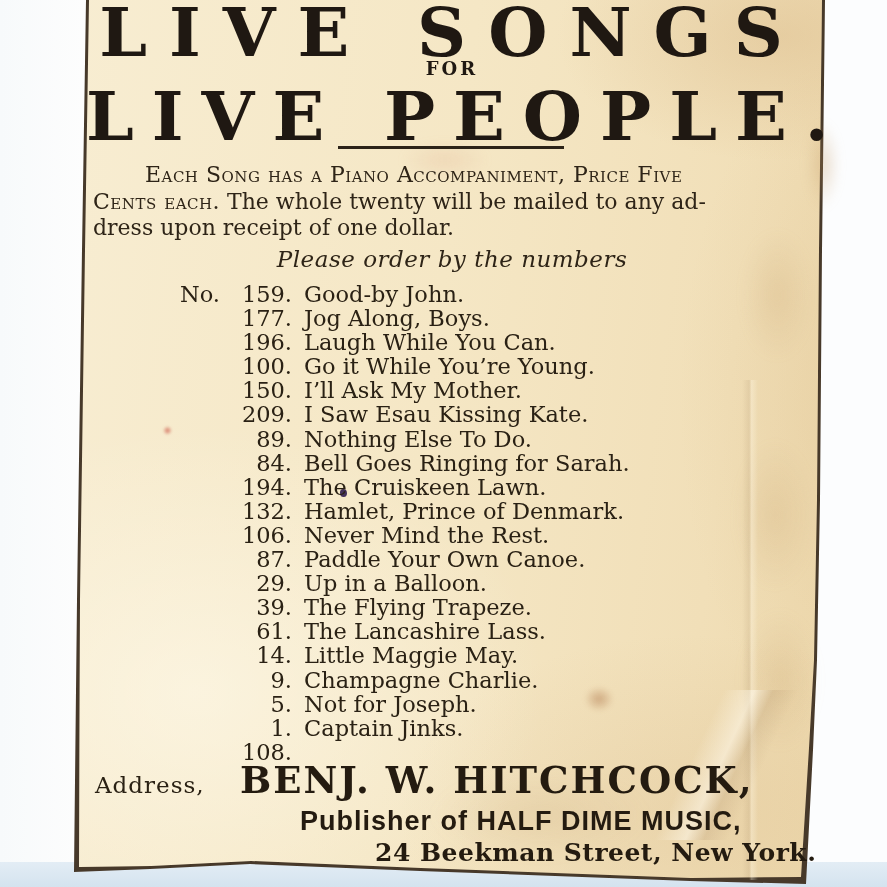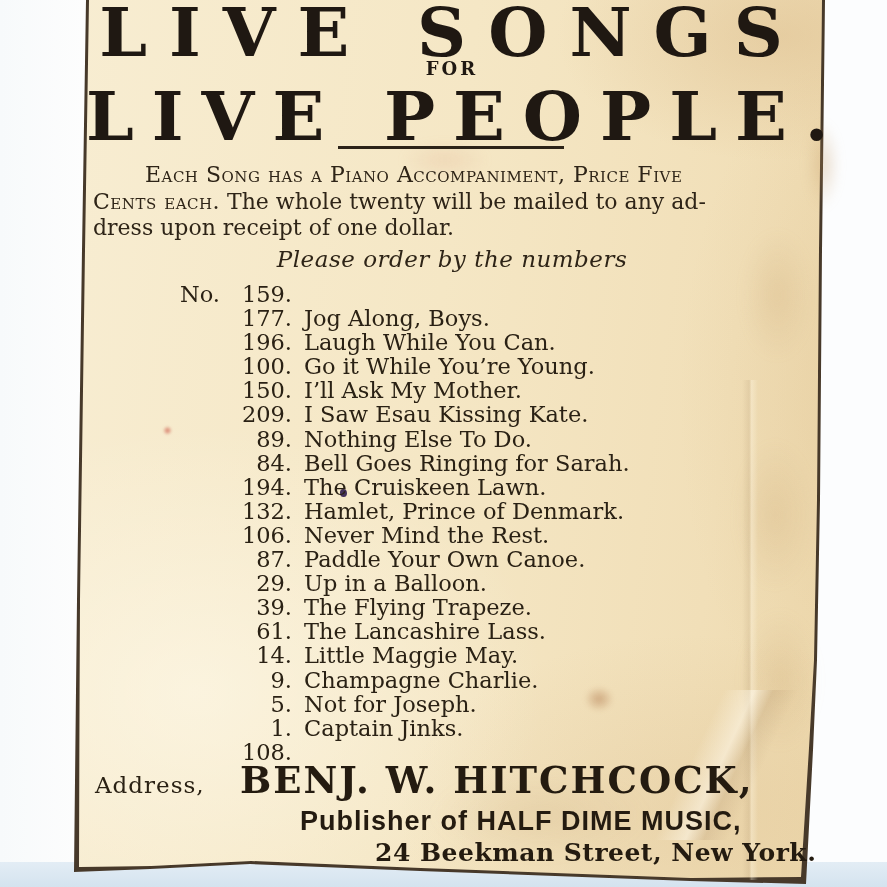--- a/index.html
+++ b/index.html
@@ -146,20 +146,21 @@
       <span>dress upon receipt of one dollar.</span>
     </div>
   </div>
 
   <div class="order-note">Please order by the numbers</div>
 
   <div class="song-list">
       <div class="song-row">
       <span class="song-prefix">No.</span>
       <span class="song-num">159.</span>
+      <span class="song-title">Good-by John.</span>
     </div>
       <div class="song-row">
       <span class="song-prefix"></span>
       <span class="song-num">177.</span>
       <span class="song-title">Jog Along, Boys.</span>
     </div>
       <div class="song-row">
       <span class="song-prefix"></span>
       <span class="song-num">196.</span>
       <span class="song-title">Laugh While You Can.</span>

